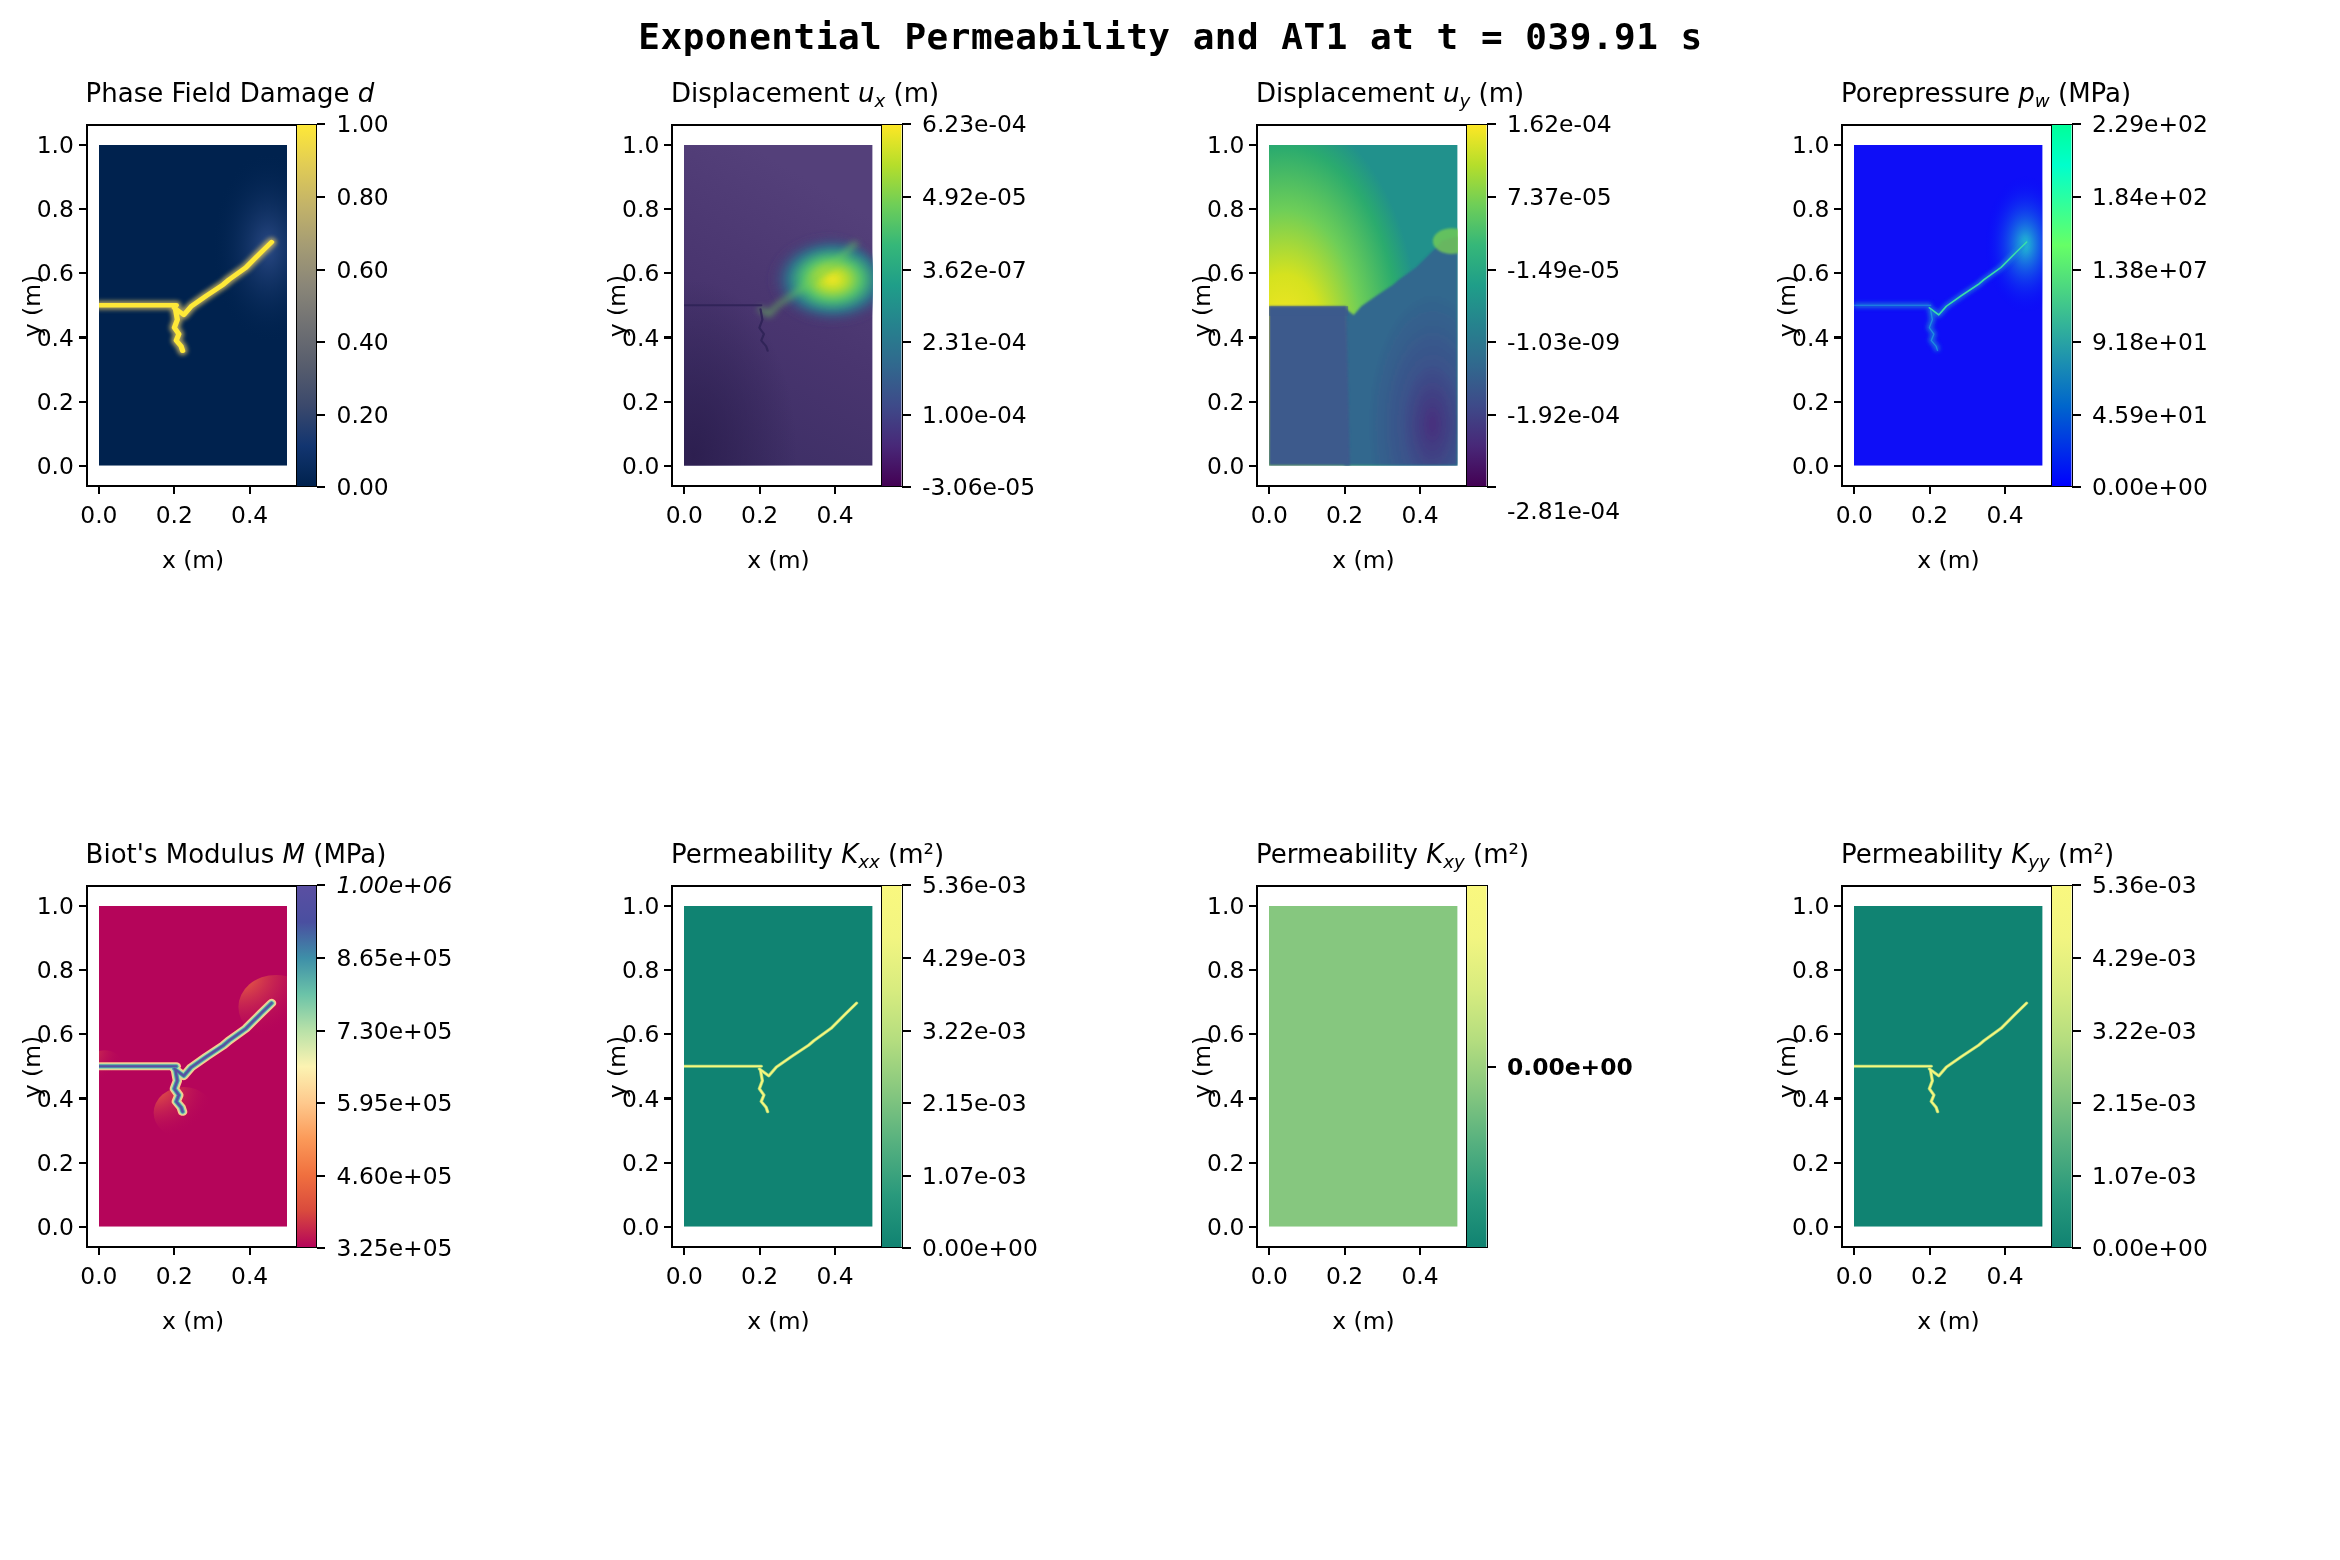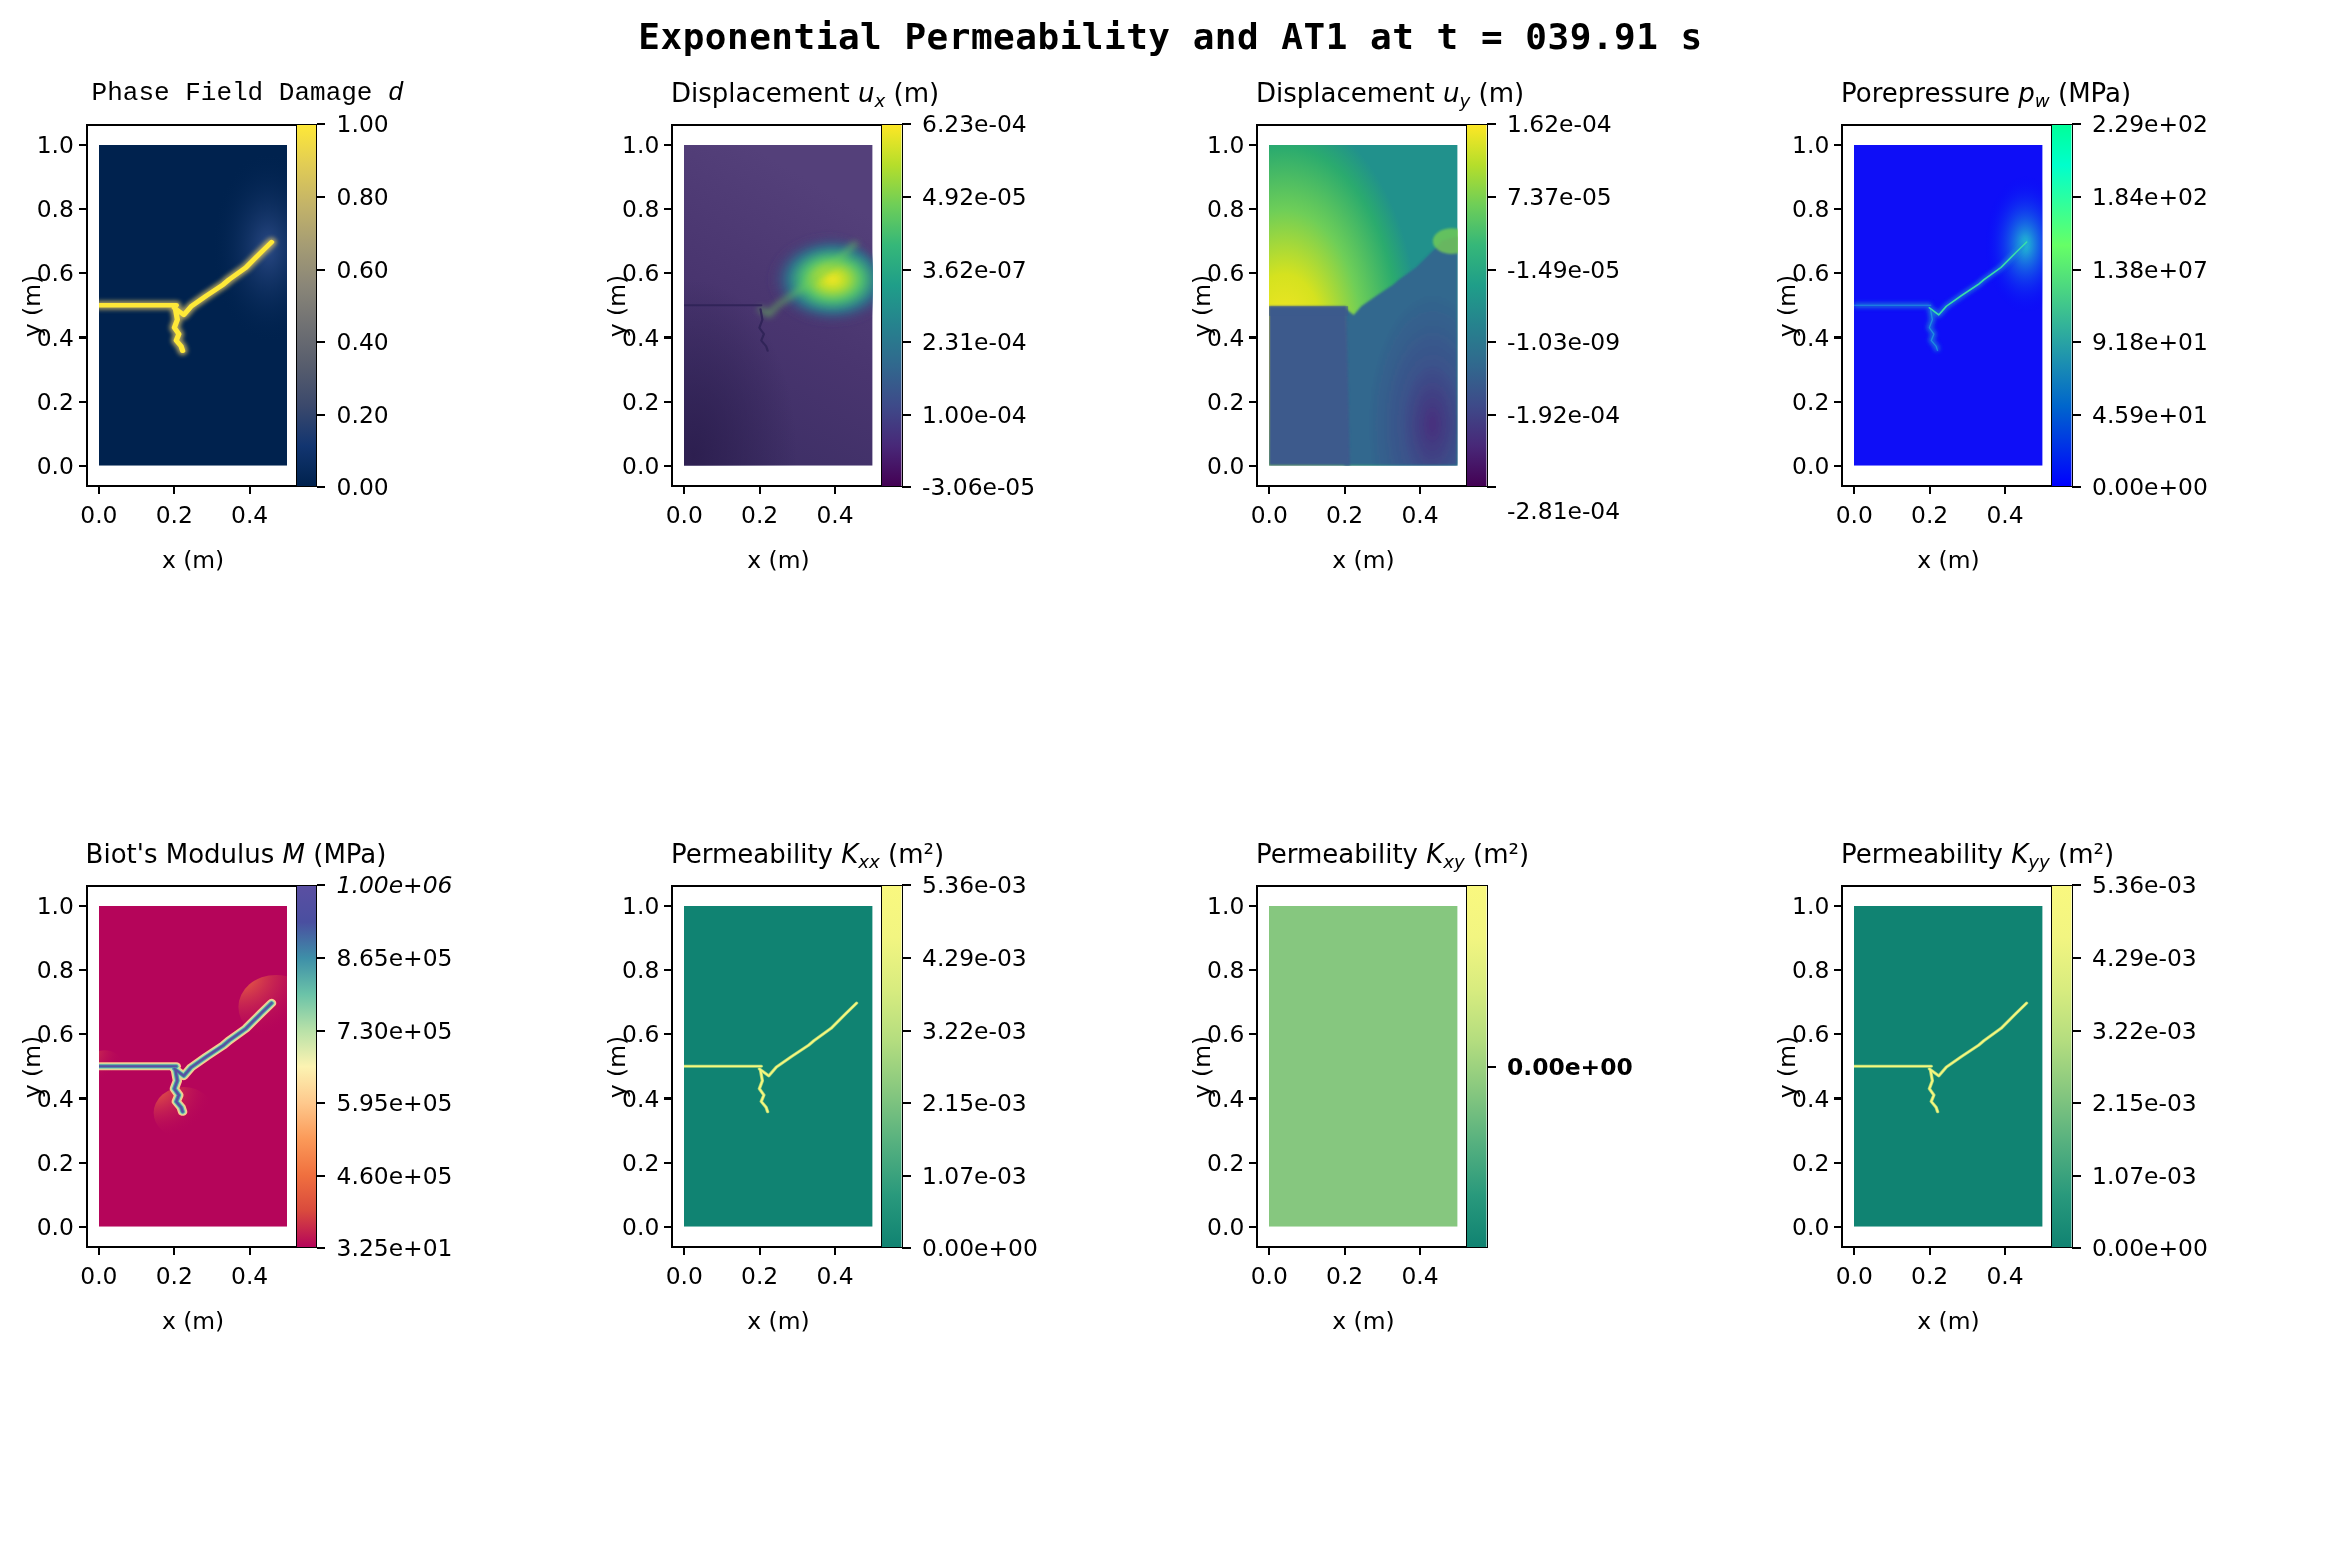--- a/index.html
+++ b/index.html
@@ -42,21 +42,21 @@
 </style>
 </head>
 <body>
 
 <div id="figure">
 
   <div id="suptitle">Exponential Permeability and AT1 at t = 039.91 s</div>
 
   <div id="panels">
       <div class="panel" style="left: 15.6px; top: 64px; width: 536px; height: 529px;">
-        <div class="panel-title" style="top: 13.7px; left: 76px; width: 215px; font-family: Liberation Mono, monospace;"><span>Phase Field Damage </span><i>d</i></div>
+        <div class="panel-title" style="top: 13.7px; left: 70px; width: 215px;"><span>Phase Field Damage </span><i>d</i></div>
         <div class="axes" style="left: 70px; top: 60px; width: 215px; height: 363px;">
           <div class="field" style="left: 5.35714%; top: 5.35714%; width: 89.2857%; height: 89.2857%;">
             <svg viewBox="0 0 200 400" preserveAspectRatio="none" xmlns="http://www.w3.org/2000/svg">
               <defs>
                 <radialGradient id="f0g1" cx="90%" cy="32%" r="30%">
       <stop offset="0%" stop-color="#2b4a86"></stop>
                   <stop offset="100%" stop-color="#00224e" stop-opacity="0"></stop>
                 </radialGradient>
                 <filter id="f0blur">
                   <feGaussianBlur stdDeviation="2.40"></feGaussianBlur>
@@ -460,21 +460,21 @@
                 <stop offset="70.00%" stop-color="#6bc3a8"></stop>
                 <stop offset="80.00%" stop-color="#3e8fa8"></stop>
                 <stop offset="90.00%" stop-color="#4a4fa0"></stop>
                 <stop offset="100.00%" stop-color="#5a4fa2"></stop>
               </linearGradient>
             </defs>
             <rect width="20" height="380" fill="url(#c9)"></rect>
           </svg>
         </div>
         <div class="ctick" style="left: 301px; top: 422px; position: absolute;"></div>
-        <div class="ctick-lab" style="left: 321px; top: 423px; margin-left: 0px; position: absolute;">3.25e+01</div>
+        <div class="ctick-lab" style="left: 321px; top: 423px; margin-left: 0px; position: absolute;">3.25e+05</div>
         <div class="ctick" style="left: 301px; top: 350px; position: absolute;"></div>
         <div class="ctick-lab" style="left: 321px; top: 351px; margin-left: 0px; position: absolute;">4.60e+05</div>
         <div class="ctick" style="left: 301px; top: 277px; position: absolute;"></div>
         <div class="ctick-lab" style="left: 321px; top: 278px; margin-left: 0px; position: absolute;">5.95e+05</div>
         <div class="ctick" style="left: 301px; top: 205px; position: absolute;"></div>
         <div class="ctick-lab" style="left: 321px; top: 206px; margin-left: 0px; position: absolute;">7.30e+05</div>
         <div class="ctick" style="left: 301px; top: 132px; position: absolute;"></div>
         <div class="ctick-lab" style="left: 321px; top: 133px; margin-left: 0px; position: absolute;">8.65e+05</div>
         <div class="ctick" style="left: 301px; top: 59px; position: absolute;"></div>
         <div class="ctick-lab" style="left: 321px; top: 60px; margin-left: 0px; position: absolute; font-style: italic;">1.00e+06</div>

